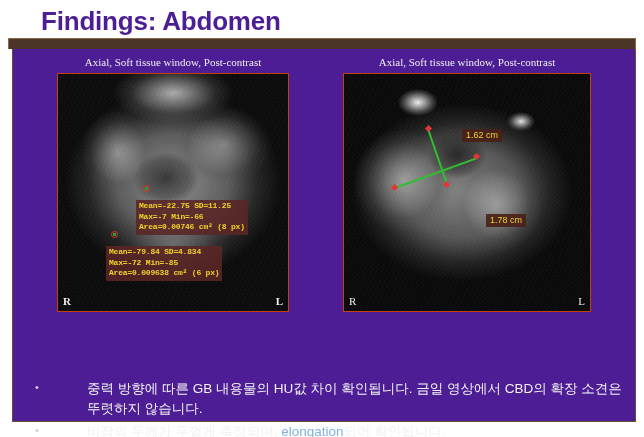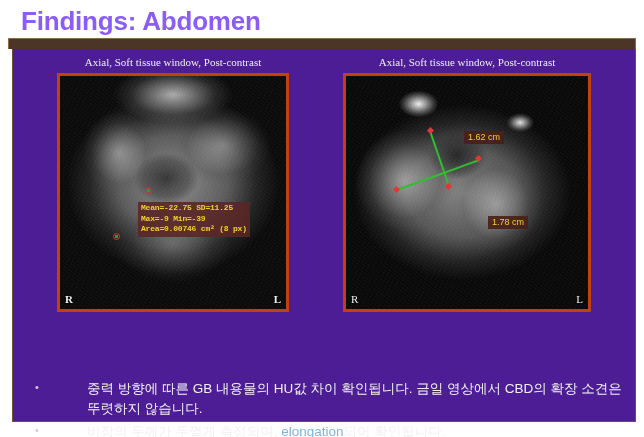--- a/index.html
+++ b/index.html
@@ -18,25 +18,25 @@
 
   
   #title-area {
     position: absolute;
     left: 0; top: 0;
     width: 644px; height: 40px;
     background: #ffffff;
   }
   #page-title {
     position: absolute;
-    left: 21px;
+    left: 41px;
     top: 6px;
     font-size: 26px;
     font-weight: bold;
-    color: #8b5cf6;
+    color: #4c1d95;
     letter-spacing: -0.2px;
     white-space: nowrap;
   }
 
   
   #accent-bar {
     position: absolute;
     left: 8px;
     top: 38px;
     width: 628px;
@@ -73,21 +73,21 @@
     text-align: center;
     color: #efefef;
     font-family: "Liberation Serif", serif;
     font-size: 11px;
     white-space: nowrap;
   }
   .ct-frame {
     position: absolute;
     top: 17px;
     left: 0;
-    border: 3px solid #c2410c;
+    border: 1px solid #c2410c;
     box-sizing: border-box;
     overflow: hidden;
     background: #000000;
   }
   .ct-canvas {
     position: absolute;
     inset: 0;
   }
 
   
@@ -223,24 +223,29 @@
       <div class="figure-caption">Axial, Soft tissue window, Post-contrast</div>
       <div class="ct-frame" style="width:232px; height:239px;font-weight:bold;">
         <div class="ct-canvas" id="ct-left-canvas"></div>
         <div class="ct-noise"></div>
 
         <div class="roi-marker" style="left:85px; top:111px;"></div>
         <div class="roi-marker" style="left:53px; top:157px;"></div>
 
         <div class="roi-box" style="left:78px; top:126px;">
           <div>Mean=-22.75 SD=11.25</div>
-          <div>Max=-9 Min=-39</div>
+          <div>Max=-7 Min=-66</div>
           <div>Area=0.00746 cm² (8 px)</div>
         </div>
 
+        <div class="roi-box" style="left:48px; top:172px;">
+          <div>Mean=-79.84 SD=4.834</div>
+          <div>Max=-72 Min=-85</div>
+          <div>Area=0.009638 cm² (6 px)</div>
+        </div>
 
         <div class="orient-marker orient-r">R</div>
         <div class="orient-marker orient-l">L</div>
       </div>
     </div>
 
     <div class="figure" style="left:330px; top:7px; width:248px; height:256px;">
       <div class="figure-caption">Axial, Soft tissue window, Post-contrast</div>
       <div class="ct-frame" style="width:248px; height:239px;">
         <div class="ct-canvas" id="ct-right-canvas"></div>

